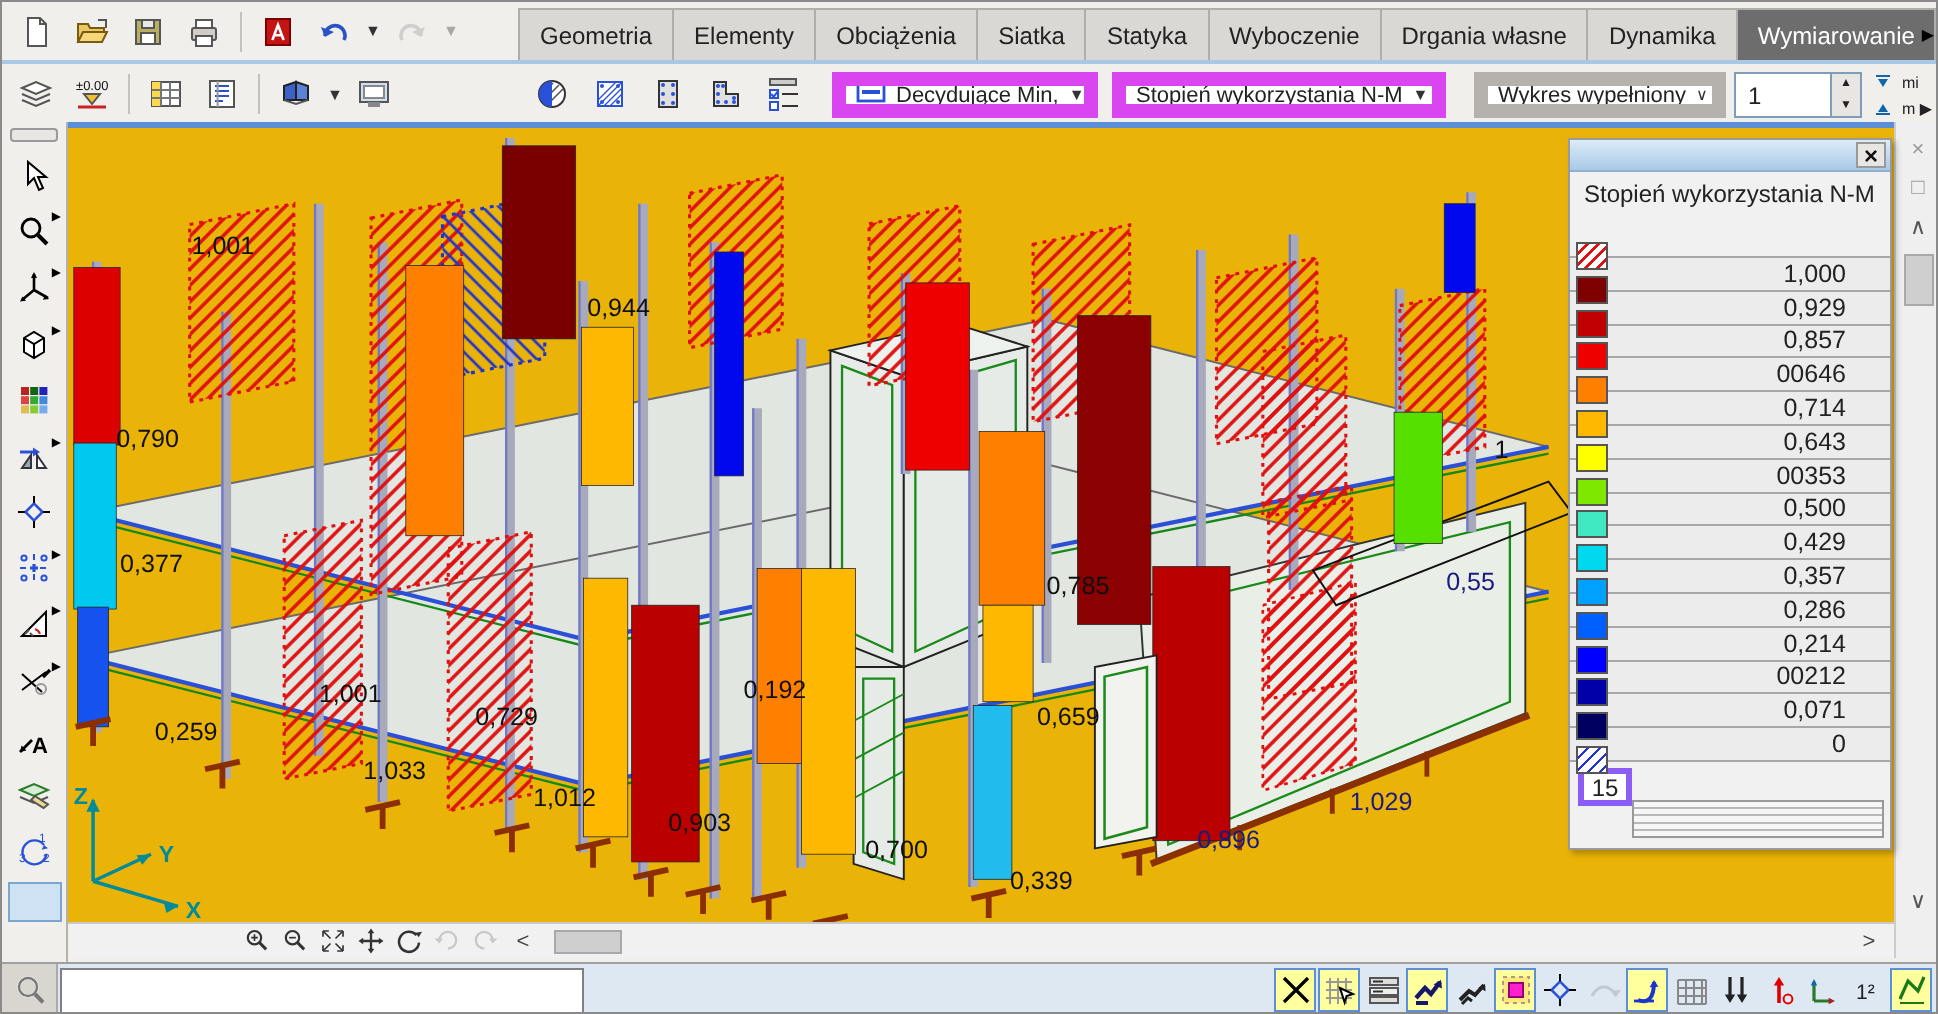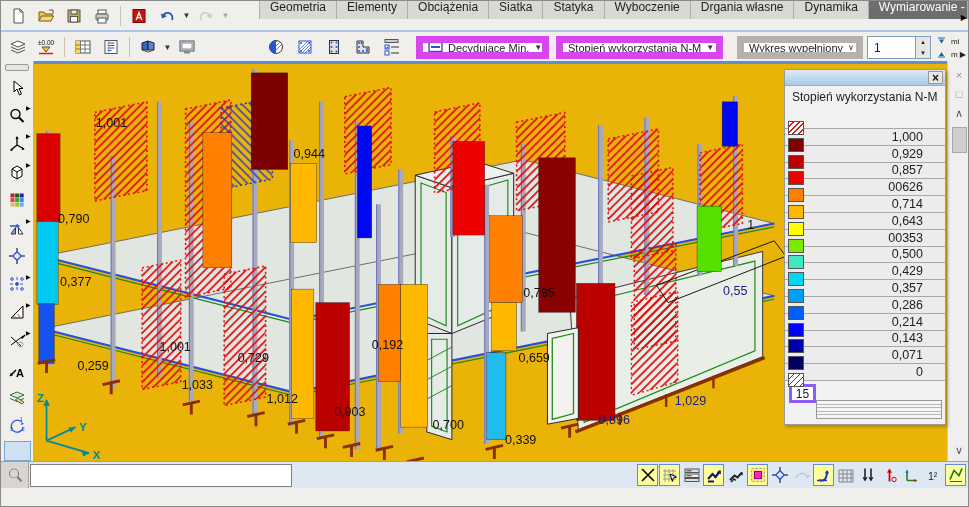--- a/index.html
+++ b/index.html
@@ -17,21 +17,21 @@
 .ddl{position:absolute;top:4px;height:23px;background:#fff;border:7px solid #d946ef;display:flex;align-items:center;padding:0 5px;gap:5px;font-size:11px;white-space:nowrap;overflow:hidden}
 .ddl .arr{margin-left:auto;font-size:8px;color:#333}
 #spin{position:absolute;left:866px;top:4px;width:64px;height:23px;display:flex}
 #spin-val{flex:1;background:#fff;border:1px solid #7f9db9;display:flex;align-items:center;padding-left:6px;font-size:12px}
 #spin-btns{width:15px;display:flex;flex-direction:column;border:1px solid #7f9db9;border-left:none}
 #spin-btns span{flex:1;display:flex;align-items:center;justify-content:center;font-size:6px;background:#e8e6e2}
 #lvl{position:absolute;left:936px;top:3px;display:flex;flex-direction:column;gap:1px}
 .lvl-i{display:flex;align-items:center;font-size:8px;gap:1px;height:12px}
 #r2arrow{position:absolute;right:2px;top:18px;font-size:8px}
 
-#tabstrip{position:absolute;left:258px;top:0;right:0;height:18px;display:flex;align-items:flex-end;background:#f1efec}
+#tabstrip{position:absolute;left:258px;top:0;right:0;height:29px;display:flex;align-items:flex-end;background:#f1efec}
 .tab{height:26px;padding:0 10px;display:flex;align-items:center;background:#dad8d4;border:1px solid #b0aeaa;border-bottom:none;border-left:none;font-size:12px;white-space:nowrap}
 .tab:first-child{border-left:1px solid #b0aeaa}
 .tab.active{background:#6d6d6d;color:#fff;flex:1;overflow:hidden}
 #tab-overflow{position:absolute;right:1px;top:12px;font-size:8px;color:#000}
 
 #lefttb{position:absolute;left:0;top:60px;width:33px;height:420px;background:#f1efec;border-right:1px solid #b5b2ad;display:flex;flex-direction:column;align-items:center;padding-top:3px;gap:5px}
 .ltop{width:24px;height:8px;border:1px solid #9a9a9a;background:#e8e6e2;border-radius:2px}
 .ltbtn{width:27px;height:26px;position:relative;display:flex;align-items:center;justify-content:center}
 .ltbtn .fly{position:absolute;right:0;top:0;font-size:6px;color:#000}
 .lblue{margin-top:auto;margin-bottom:20px;width:27px;height:22px;background:#cfe2f4;border:1px solid #7aa6cf}
@@ -53,21 +53,21 @@
 #legend-close{width:15px;height:13px;display:flex;align-items:center;justify-content:center;font-size:12px;font-weight:bold;color:#111;background:#e8e6e2;border:1px solid #999;line-height:1}
 #legend-title{font-size:12px;padding:4px 4px 0 7px;white-space:nowrap}
 #legend-rows{position:absolute;left:0;top:58px;right:0}
 .lrow{position:relative;height:16.8px;background:#ececec;border-top:1px solid #a8a8a8;display:flex;align-items:center;justify-content:flex-end;padding-right:22px;font-size:12.5px}
 .lsw{position:absolute;left:3px;top:-8px;width:16px;height:14px;border:1px solid #555;z-index:2}
 .sw-hr{background:repeating-linear-gradient(135deg,#fff 0 2.5px,#e01010 2.5px 4px)}
 .sw-hb{background:repeating-linear-gradient(135deg,#fff 0 3px,#2233cc 3px 4.2px)}
 #lcount{position:absolute;left:4px;bottom:21px;width:27px;height:19px;background:#fff;border:3px solid #8b5cf6;display:flex;align-items:center;justify-content:center;font-size:12px}
 #lruled{position:absolute;left:31px;right:3px;bottom:5px;height:19px;border:1px solid #999;background:repeating-linear-gradient(#f6f6f6 0 2.6px,#b8b8b8 2.6px 3.6px)}
 
-#statusbar{position:absolute;left:0;top:460px;width:100%;height:27px;background:#dde8f3;border-top:1px solid #a0a0a0;display:flex;align-items:center}
+#statusbar{position:absolute;left:0;top:480px;width:100%;height:27px;background:#dde8f3;border-top:1px solid #a0a0a0;display:flex;align-items:center}
 #search-btn{width:28px;height:26px;background:#d9d6d0;border-right:1px solid #aaa;display:flex;align-items:center;justify-content:center}
 #search-input{width:262px;height:23px;background:#fff;border:1px solid #808080;margin-left:1px;font-family:"Liberation Sans",sans-serif;font-size:11px;padding:0 4px}
 #status-icons{position:absolute;right:2px;top:2px;display:flex;gap:1px}
 .sicon{width:21px;height:22px;border:1px solid transparent;display:flex;align-items:center;justify-content:center;background:transparent}
 .sicon.active{background:#ffff9e;border:1px solid #5b90d8}
 </style>
 </head>
 <body>
 
 <div id="app">
@@ -615,21 +615,21 @@
         <div class="lrow">
           <div class="lsw" style="background: rgb(127, 0, 0);"></div>
           <span>0,929</span>
         </div>
         <div class="lrow">
           <div class="lsw" style="background: rgb(192, 0, 0);"></div>
           <span>0,857</span>
         </div>
         <div class="lrow">
           <div class="lsw" style="background: rgb(238, 0, 0);"></div>
-          <span>00626</span>
+          <span>00646</span>
         </div>
         <div class="lrow">
           <div class="lsw" style="background: rgb(255, 127, 0);"></div>
           <span>0,714</span>
         </div>
         <div class="lrow">
           <div class="lsw" style="background: rgb(255, 184, 0);"></div>
           <span>0,643</span>
         </div>
         <div class="lrow">
@@ -651,21 +651,21 @@
         <div class="lrow">
           <div class="lsw" style="background: rgb(0, 160, 255);"></div>
           <span>0,286</span>
         </div>
         <div class="lrow">
           <div class="lsw" style="background: rgb(0, 96, 255);"></div>
           <span>0,214</span>
         </div>
         <div class="lrow">
           <div class="lsw" style="background: rgb(0, 0, 255);"></div>
-          <span>0,143</span>
+          <span>00212</span>
         </div>
         <div class="lrow">
           <div class="lsw" style="background: rgb(0, 0, 168);"></div>
           <span>0,071</span>
         </div>
         <div class="lrow">
           <div class="lsw" style="background: rgb(0, 0, 96);"></div>
           <span>0</span>
         </div>
         <div style="position: relative; height: 16px; border-top: 1px solid rgb(168, 168, 168);">

